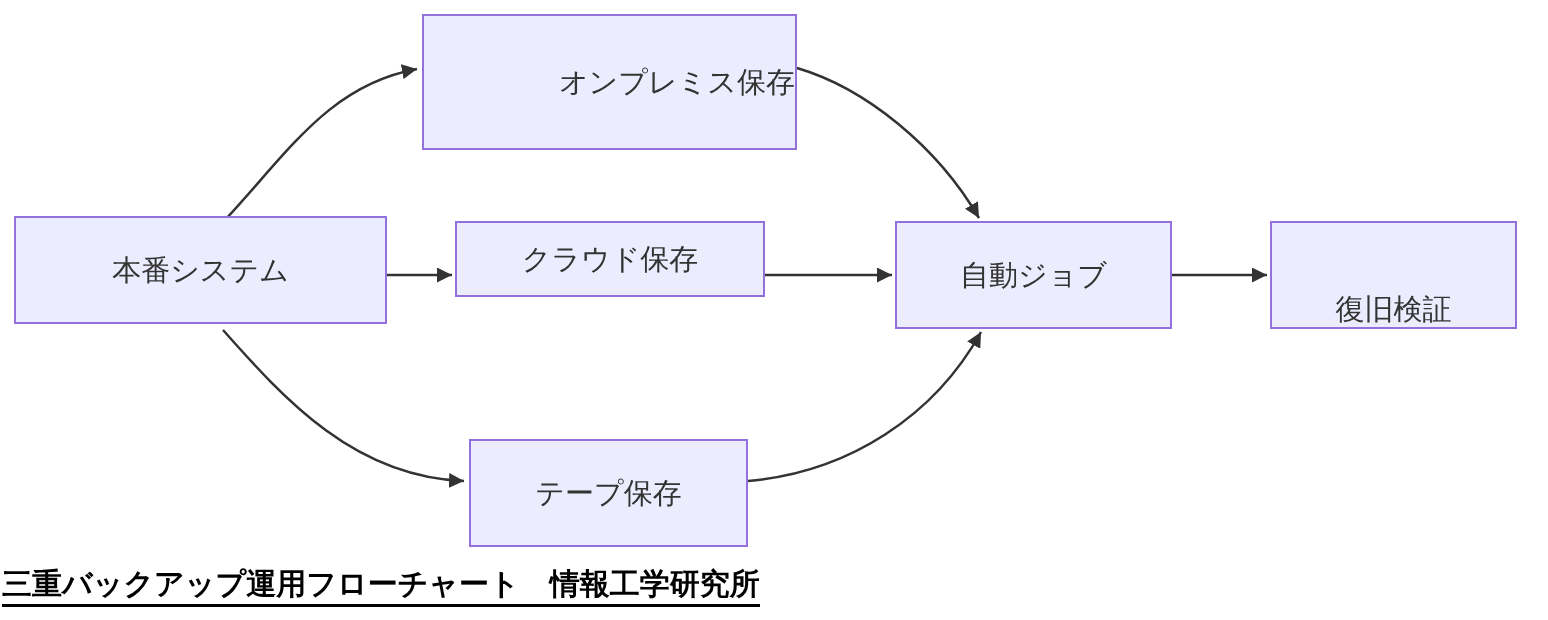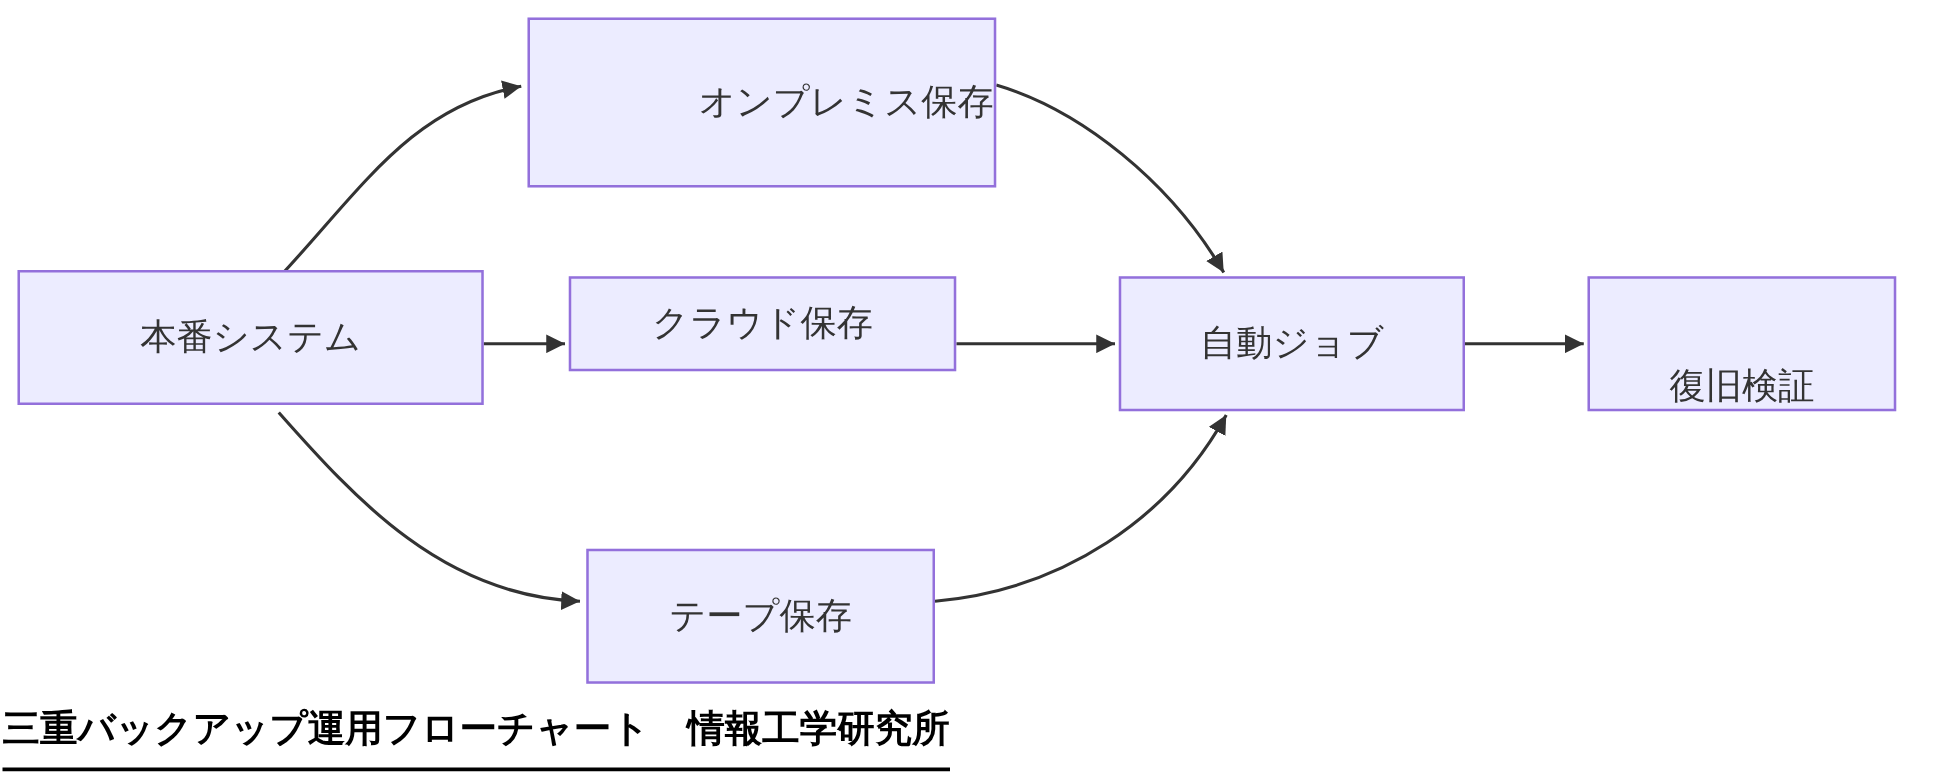--- a/index.html
+++ b/index.html
@@ -48,21 +48,21 @@
   .node-verify { left: 1270px; top: 221px; width: 247px; height: 108px; align-items: flex-end; }
   .caption {
     position: absolute;
     left: 2px;
     top: 567px;
     font-size: 30px;
     font-weight: bold;
     color: #000000;
     white-space: pre;
     border-bottom: 3px solid #000000;
-    padding-bottom: 14px;
+    padding-bottom: 4px;
     line-height: 1.1;
   }
 </style>
 </head>
 <body>
 
 <div class="stage">
 
   <svg class="edges-svg" viewBox="0 0 1548 620" xmlns="http://www.w3.org/2000/svg">
     <defs>

